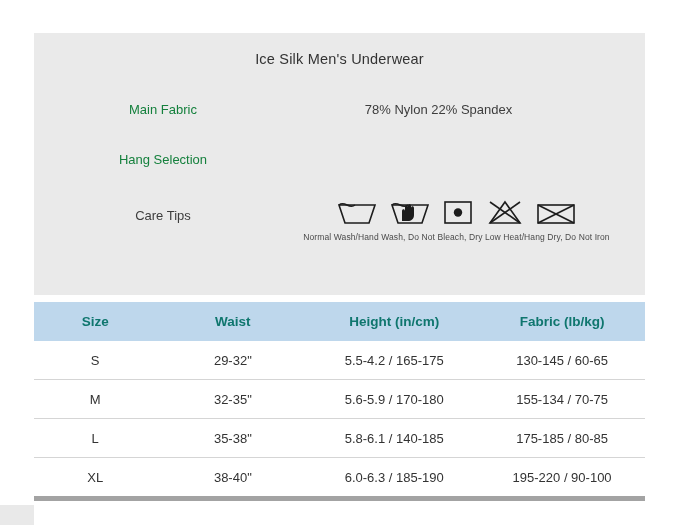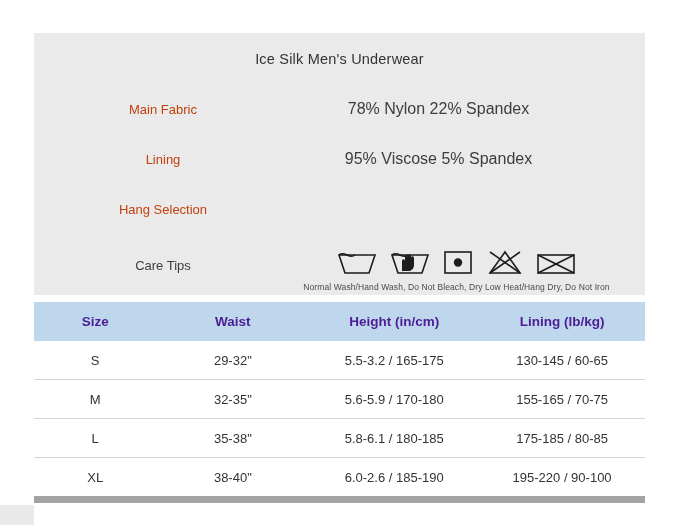--- a/index.html
+++ b/index.html
@@ -39,26 +39,26 @@
   .spec-row {
     display: flex;
     align-items: center;
     height: 50px;
   }
   .spec-row.first { margin-top: 17px; }
   .spec-label {
     width: 258px;
     text-align: center;
     font-size: 13px;
-    color: #c2410c;
+    color: #15803d;
   }
   .spec-value {
     flex: 1;
     text-align: center;
-    font-size: 16px;
+    font-size: 13px;
     color: #3d3d3d;
     padding-right: 60px;
   }
   
   .care-row {
     display: flex;
     align-items: flex-start;
     margin-top: 2px;
     justify-content: flex-end;
   }
@@ -93,34 +93,34 @@
     position: absolute;
     left: 34px;
     top: 302px;
     width: 611px;
     border-collapse: collapse;
   }
   .size-table th {
     background: #bed7ec;
     font-size: 13.5px;
     font-weight: bold;
-    color: #4c1d95;
+    color: #0f766e;
     height: 37px;
     text-align: center;
     border: none;
   }
   .size-table td {
     height: 36px;
     text-align: center;
     font-size: 13px;
     color: #333333;
     border-bottom: 1px solid #d5d5d5;
   }
   .size-table tbody tr:last-child td {
-    border-bottom: 7px solid #a3a3a3;
+    border-bottom: 5px solid #a3a3a3;
   }
   .col-size   { width: 122px; }
   .col-waist  { width: 153px; }
   .col-height { width: 170px; }
   .col-weight { width: 166px; }
   
   .corner-block {
     position: absolute;
     left: 0;
     top: 505px;
@@ -136,24 +136,20 @@
 
   <div class="spec-panel">
 
     <div class="spec-title">Ice Silk Men's Underwear</div>
 
     <div class="spec-row first">
       <div class="spec-label">Main Fabric</div>
       <div class="spec-value">78% Nylon 22% Spandex</div>
     </div>
 
-    <div class="spec-row">
-      <div class="spec-label">Lining</div>
-      <div class="spec-value">95% Viscose 5% Spandex</div>
-    </div>
 
     <div class="spec-row">
       <div class="spec-label">Hang Selection</div>
     </div>
 
     <div class="care-row">
       <div class="care-label">Care Tips</div>
       <div class="care-right">
         <div class="care-icons">
 
@@ -200,46 +196,46 @@
       </div>
     </div>
   </div>
 
   <table class="size-table">
     <thead>
       <tr>
         <th class="col-size">Size</th>
         <th class="col-waist">Waist</th>
         <th class="col-height">Height (in/cm)</th>
-        <th class="col-weight">Lining (lb/kg)</th>
+        <th class="col-weight">Fabric (lb/kg)</th>
       </tr>
     </thead>
     <tbody>
       <tr>
         <td>S</td>
         <td>29-32"</td>
-        <td>5.5-3.2 / 165-175</td>
+        <td>5.5-4.2 / 165-175</td>
         <td>130-145 / 60-65</td>
       </tr>
       <tr>
         <td>M</td>
         <td>32-35"</td>
         <td>5.6-5.9 / 170-180</td>
-        <td>155-165 / 70-75</td>
+        <td>155-134 / 70-75</td>
       </tr>
       <tr>
         <td>L</td>
         <td>35-38"</td>
-        <td>5.8-6.1 / 180-185</td>
+        <td>5.8-6.1 / 140-185</td>
         <td>175-185 / 80-85</td>
       </tr>
       <tr>
         <td>XL</td>
         <td>38-40"</td>
-        <td>6.0-2.6 / 185-190</td>
+        <td>6.0-6.3 / 185-190</td>
         <td>195-220 / 90-100</td>
       </tr>
     </tbody>
   </table>
 
   <div class="corner-block"></div>
 
 </div>
 
 </body></html>

